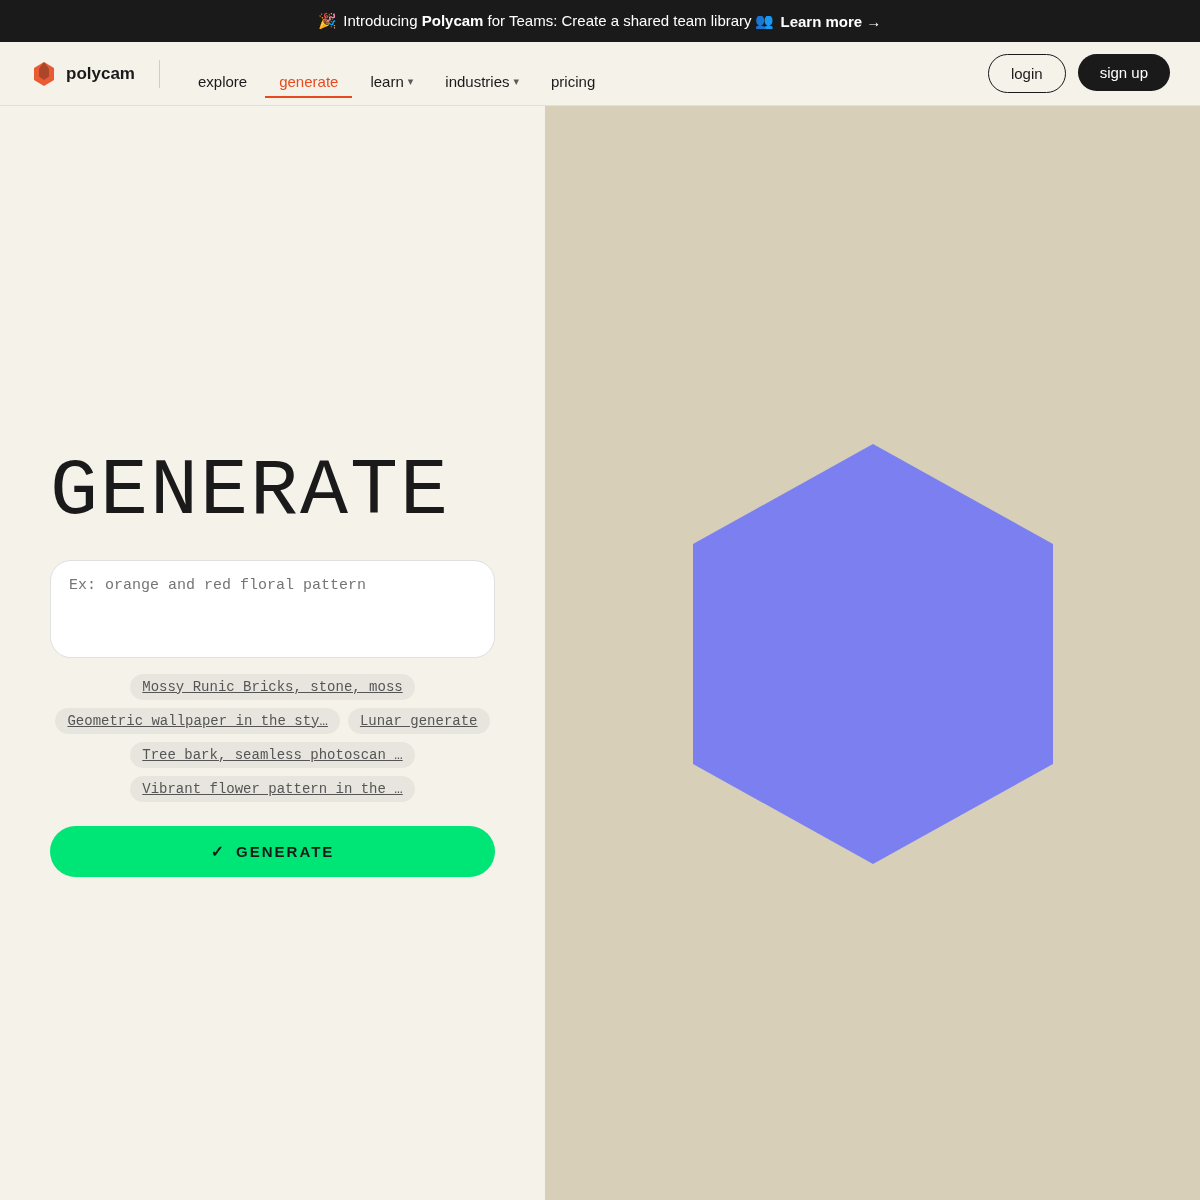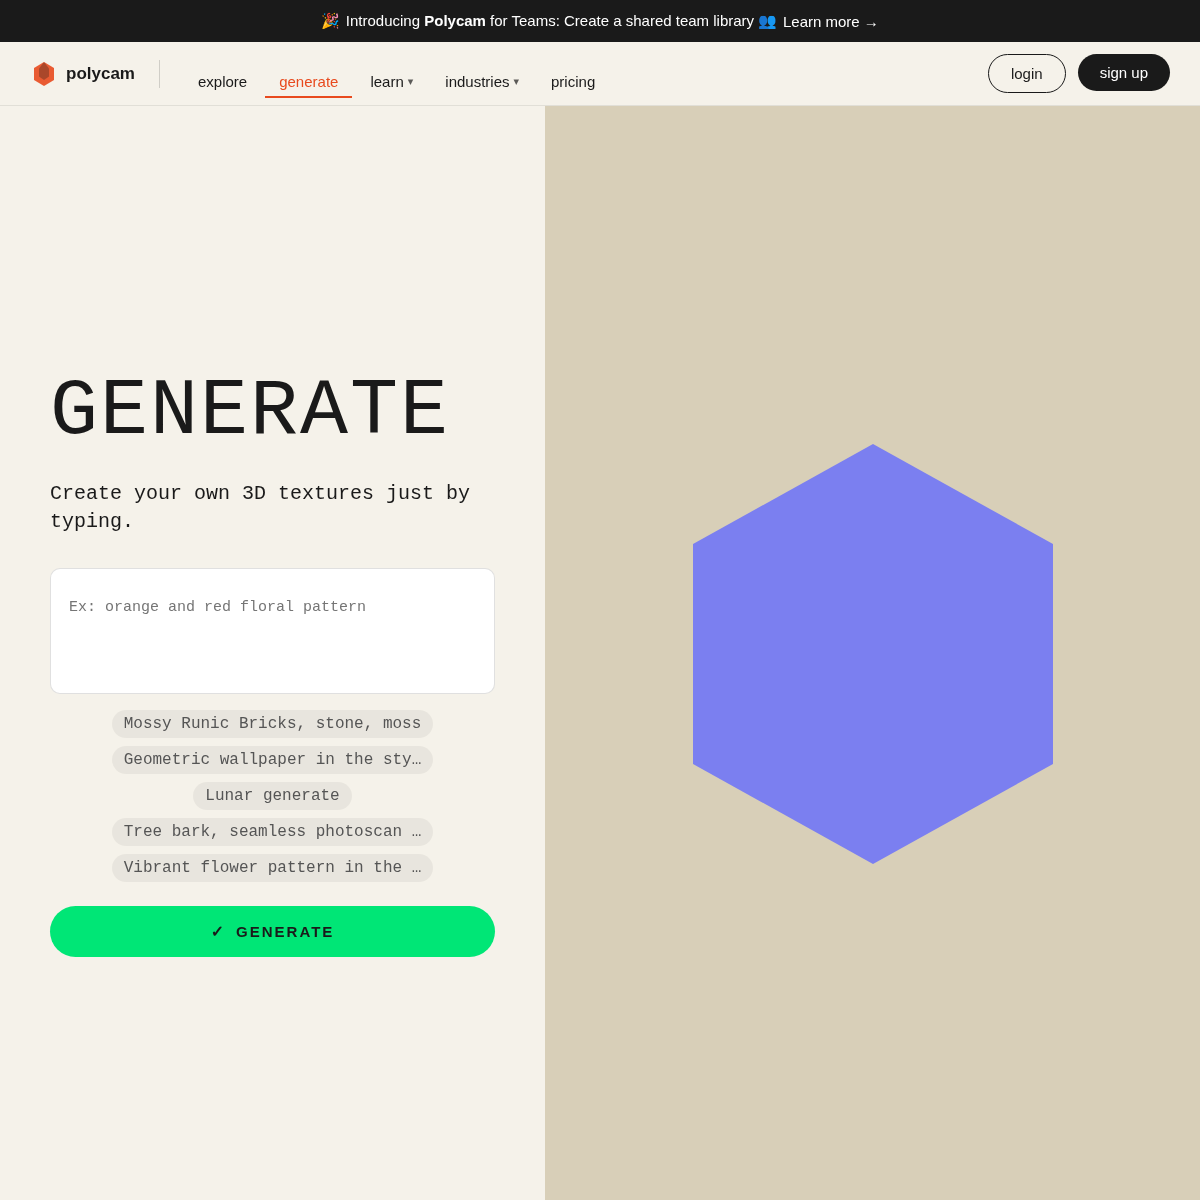--- a/index.html
+++ b/index.html
@@ -26,20 +26,21 @@
     }
     .top-banner .brand {
       font-weight: 700;
     }
     .top-banner a {
       color: #fff;
       text-decoration: none;
       display: inline-flex;
       align-items: center;
       gap: 4px;
+      font-weight: bold;
     }
 
     
     .navbar {
       background: #f5f2ea;
       display: flex;
       align-items: center;
       padding: 0 30px;
       height: 64px;
       border-bottom: 1px solid rgba(0,0,0,0.08);
@@ -151,22 +152,22 @@
       font-size: 20px;
       color: #1a1a1a;
       margin-bottom: 32px;
       line-height: 1.4;
       font-family: 'Courier New', monospace;
     }
 
     .prompt-box {
       background: #fff;
       border: 1.5px solid rgba(0,0,0,0.12);
-      border-radius: 10px;
-      padding: 30px 18px;
+      border-radius: 21px;
+      padding: 16px 18px;
       min-height: 90px;
       margin-bottom: 16px;
       text-decoration: underline;
     }
     .prompt-input {
       width: 100%;
       border: none;
       outline: none;
       font-size: 15px;
       color: #999;
@@ -180,24 +181,25 @@
       display: flex;
       flex-wrap: wrap;
       gap: 8px;
       margin-bottom: 24px;
       justify-content: center;
     }
     .suggestion-tag {
       background: rgba(0,0,0,0.05);
       border-radius: 20px;
       padding: 5px 12px;
-      font-size: 16px;
+      font-size: 14px;
       color: #555;
       cursor: pointer;
       font-family: 'Courier New', monospace;
+      text-decoration: underline;
     }
 
     .btn-generate {
       width: 100%;
       padding: 16px;
       background: #00e676;
       border: none;
       border-radius: 30px;
       font-size: 15px;
       font-weight: 700;
@@ -285,21 +287,20 @@
     <button class="btn-signup">sign up</button>
   </div>
 </nav>
 
 <div class="main-content">
 
   <div class="left-panel">
     <h1 class="hero-title">
       <span>GENERATE</span><br>
     </h1>
-    <p class="hero-subtitle">Create your own 3D textures just by typing.</p>
 
     <div class="prompt-box">
       <textarea class="prompt-input" placeholder="Ex: orange and red floral pattern" style=""></textarea>
     </div>
 
     <div class="suggestion-tags">
       <span class="suggestion-tag">Mossy Runic Bricks, stone, moss</span>
       <span class="suggestion-tag">Geometric wallpaper in the sty…</span>
       <span class="suggestion-tag">Lunar generate</span>
       <span class="suggestion-tag">Tree bark, seamless photoscan …</span>

